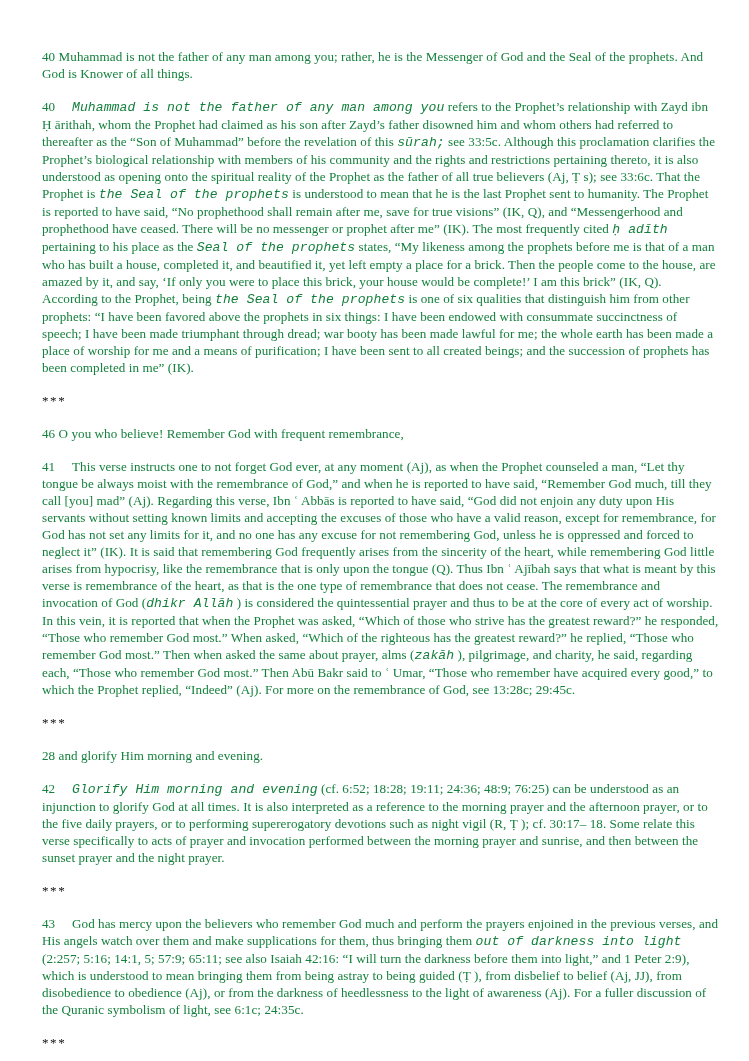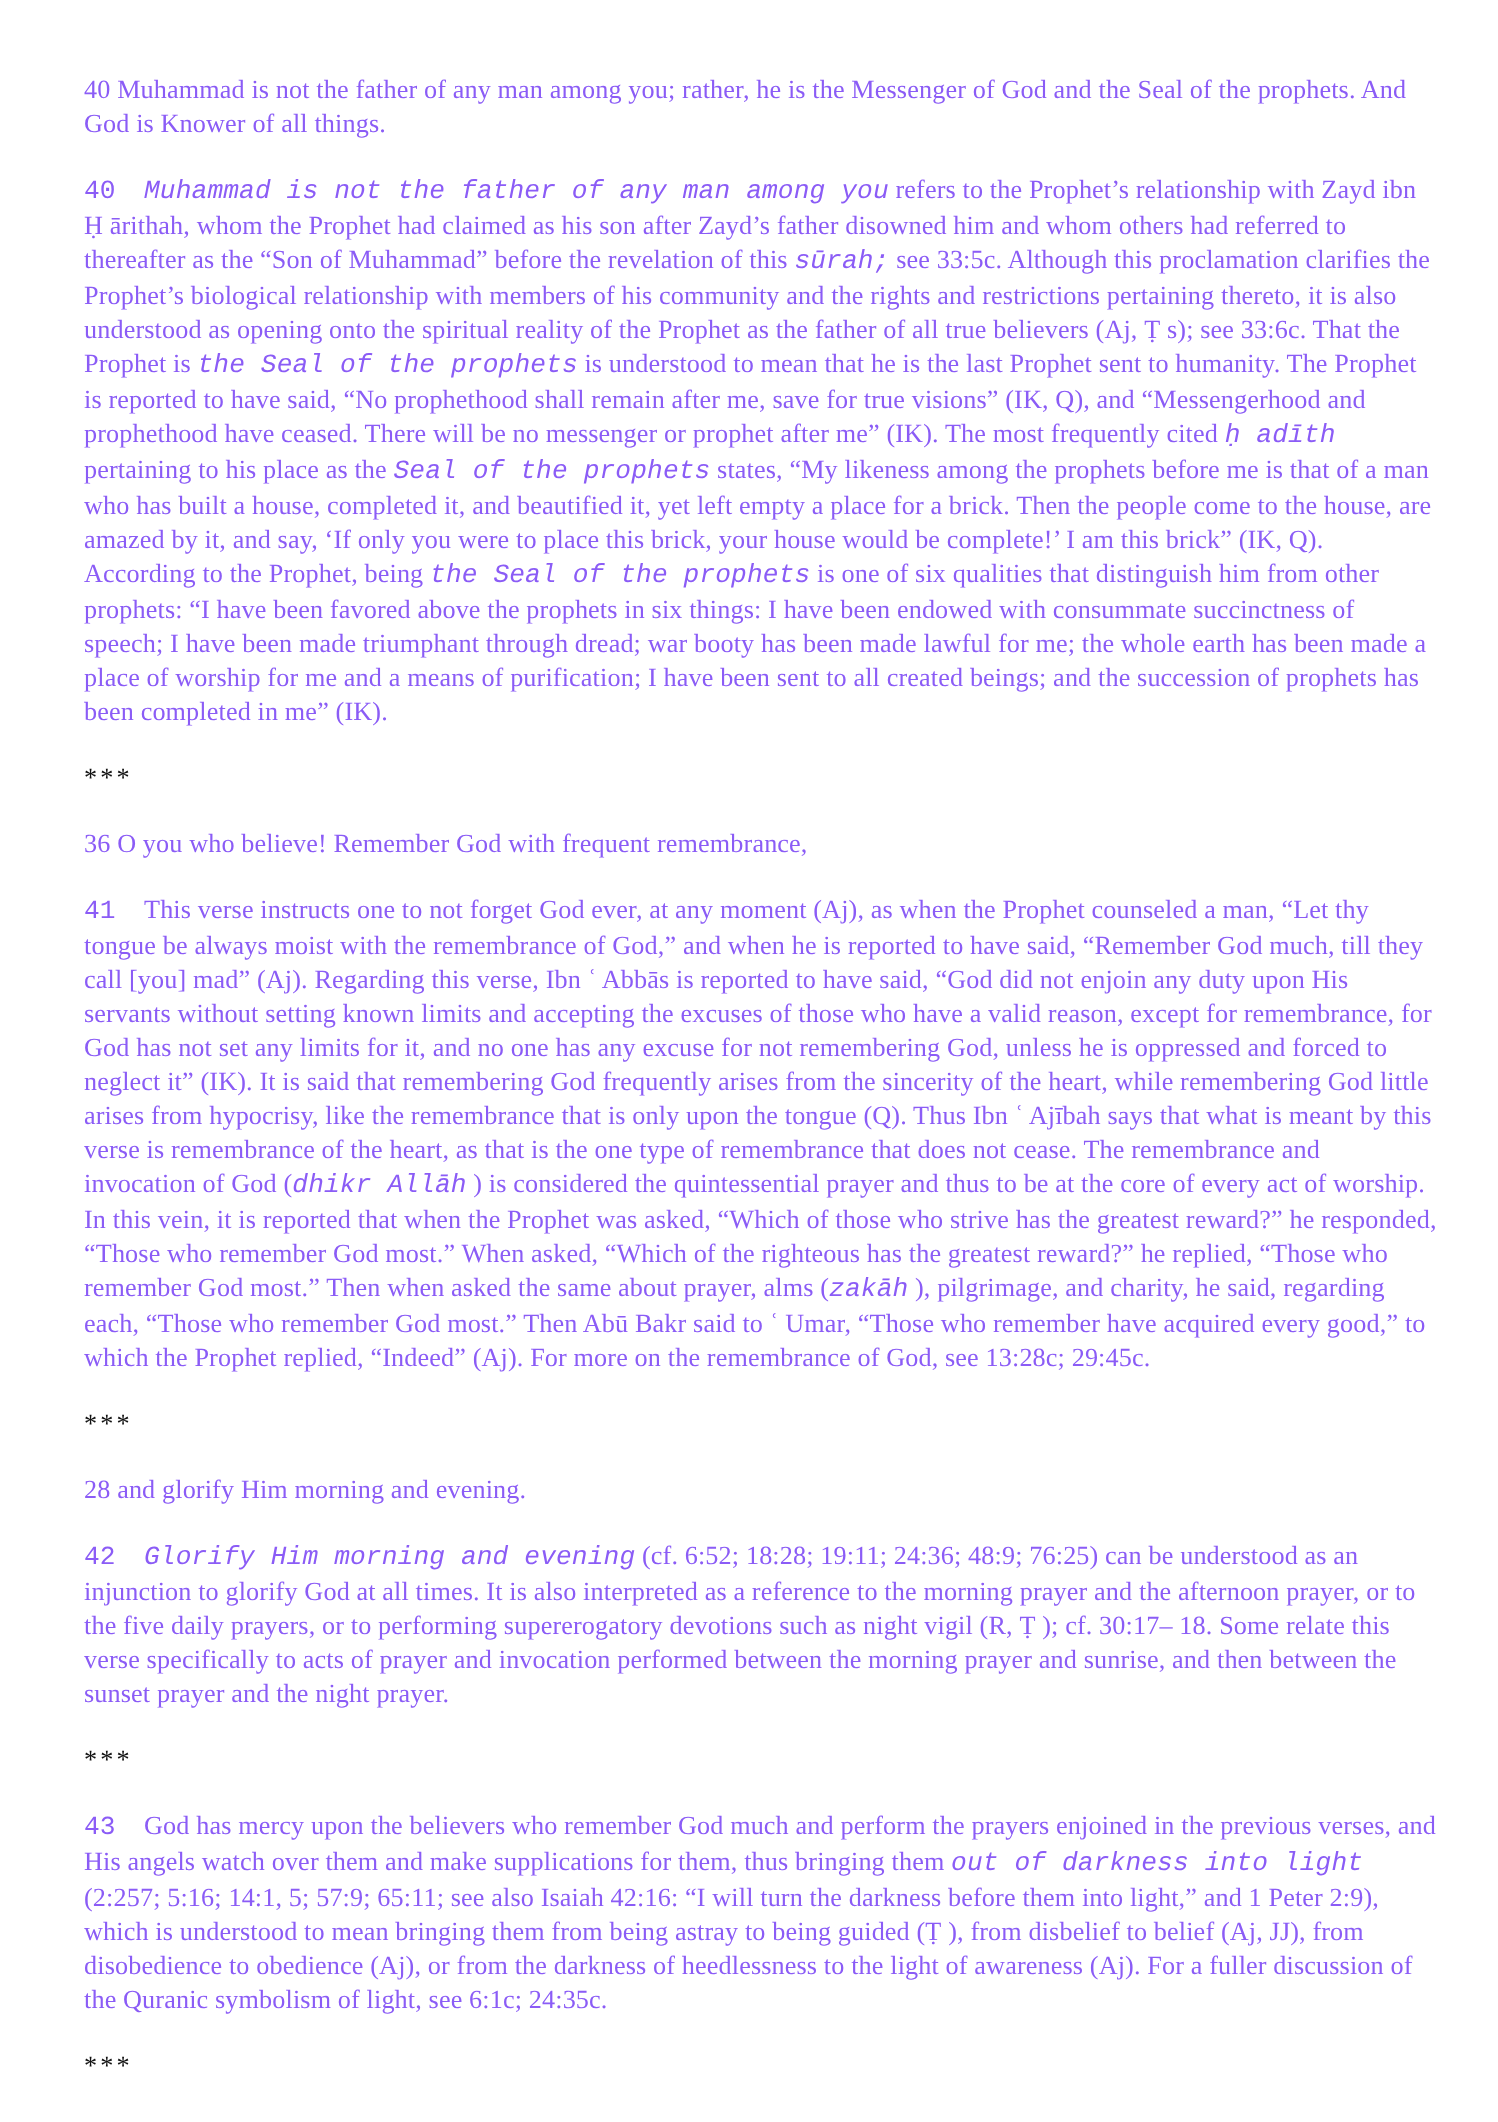--- a/index.html
+++ b/index.html
@@ -17,37 +17,36 @@
     height: 1061px;
     background: #ffffff;
     box-sizing: border-box;
     padding: 36px 30px 0 42px;
     overflow: hidden;
   }
   .content {
     width: 677px;
   }
   p {
-    margin: 0 0 14px 0;
+    margin: 12px 0 14px 0;
     font-size: 13.1px;
     line-height: 17.0px;
     text-align: left;
-    color: #8b5cf6;
+    color: #15803d;
     letter-spacing: 0.005em;
   }
   p.verse {
     margin-bottom: 16px;
   }
   p.commentary {
     margin-bottom: 16px;
   }
   .cnum {
     display: inline-block;
     width: 30px;
-    font-family: Liberation Mono, monospace;
   }
   .it {
     font-style: italic;
     font-family: Liberation Mono, monospace;
   }
   p.sep {
     margin: 0 0 16px 0;
     font-size: 13.1px;
     line-height: 17px;
     letter-spacing: 0.12em;
@@ -59,21 +58,21 @@
 
 <div class="page">
   <div class="content">
 
     <p class="verse"><span>40 Muhammad is not the father of any man among you; rather, he is the Messenger of God and the Seal of the prophets. And God is Knower of all things.</span></p>
 
     <p class="commentary"><span class="cnum">40</span><span class="it">Muhammad is not the father of any man among you</span><span> refers to the Prophet’s relationship with Zayd ibn Ḥ ārithah, whom the Prophet had claimed as his son after Zayd’s father disowned him and whom others had referred to thereafter as the “Son of Muhammad” before the revelation of this </span><span class="it">sūrah;</span><span> see 33:5c. Although this proclamation clarifies the Prophet’s biological relationship with members of his community and the rights and restrictions pertaining thereto, it is also understood as opening onto the spiritual reality of the Prophet as the father of all true believers (Aj, Ṭ s); see 33:6c. That the Prophet is </span><span class="it">the Seal of the prophets</span><span> is understood to mean that he is the last Prophet sent to humanity. The Prophet is reported to have said, “No prophethood shall remain after me, save for true visions” (IK, Q), and “Messengerhood and prophethood have ceased. There will be no messenger or prophet after me” (IK). The most frequently cited </span><span class="it">ḥ adīth</span><span> pertaining to his place as the </span><span class="it">Seal of the prophets</span><span> states, “My likeness among the prophets before me is that of a man who has built a house, completed it, and beautified it, yet left empty a place for a brick. Then the people come to the house, are amazed by it, and say, ‘If only you were to place this brick, your house would be complete!’ I am this brick” (IK, Q). According to the Prophet, being </span><span class="it">the Seal of the prophets</span><span> is one of six qualities that distinguish him from other prophets: “I have been favored above the prophets in six things: I have been endowed with consummate succinctness of speech; I have been made triumphant through dread; war booty has been made lawful for me; the whole earth has been made a place of worship for me and a means of purification; I have been sent to all created beings; and the succession of prophets has been completed in me” (IK).</span></p>
 
     <p class="sep">***</p>
 
-    <p class="verse"><span>36 O you who believe! Remember God with frequent remembrance,</span></p>
+    <p class="verse"><span>46 O you who believe! Remember God with frequent remembrance,</span></p>
 
     <p class="commentary"><span class="cnum">41</span><span>This verse instructs one to not forget God ever, at any moment (Aj), as when the Prophet counseled a man, “Let thy tongue be always moist with the remembrance of God,” and when he is reported to have said, “Remember God much, till they call [you] mad” (Aj). Regarding this verse, Ibn ʿ Abbās is reported to have said, “God did not enjoin any duty upon His servants without setting known limits and accepting the excuses of those who have a valid reason, except for remembrance, for God has not set any limits for it, and no one has any excuse for not remembering God, unless he is oppressed and forced to neglect it” (IK). It is said that remembering God frequently arises from the sincerity of the heart, while remembering God little arises from hypocrisy, like the remembrance that is only upon the tongue (Q). Thus Ibn ʿ Ajībah says that what is meant by this verse is remembrance of the heart, as that is the one type of remembrance that does not cease. The remembrance and invocation of God (</span><span class="it">dhikr Allāh</span><span> ) is considered the quintessential prayer and thus to be at the core of every act of worship. In this vein, it is reported that when the Prophet was asked, “Which of those who strive has the greatest reward?” he responded, “Those who remember God most.” When asked, “Which of the righteous has the greatest reward?” he replied, “Those who remember God most.” Then when asked the same about prayer, alms (</span><span class="it">zakāh</span><span> ), pilgrimage, and charity, he said, regarding each, “Those who remember God most.” Then Abū Bakr said to ʿ Umar, “Those who remember have acquired every good,” to which the Prophet replied, “Indeed” (Aj). For more on the remembrance of God, see 13:28c; 29:45c.</span></p>
 
     <p class="sep">***</p>
 
     <p class="verse"><span>28 and glorify Him morning and evening.</span></p>
 
     <p class="commentary"><span class="cnum">42</span><span class="it">Glorify Him morning and evening</span><span> (cf. 6:52; 18:28; 19:11; 24:36; 48:9; 76:25) can be understood as an injunction to glorify God at all times. It is also interpreted as a reference to the morning prayer and the afternoon prayer, or to the five daily prayers, or to performing supererogatory devotions such as night vigil (R, Ṭ ); cf. 30:17– 18. Some relate this verse specifically to acts of prayer and invocation performed between the morning prayer and sunrise, and then between the sunset prayer and the night prayer.</span></p>
 
     <p class="sep">***</p>

